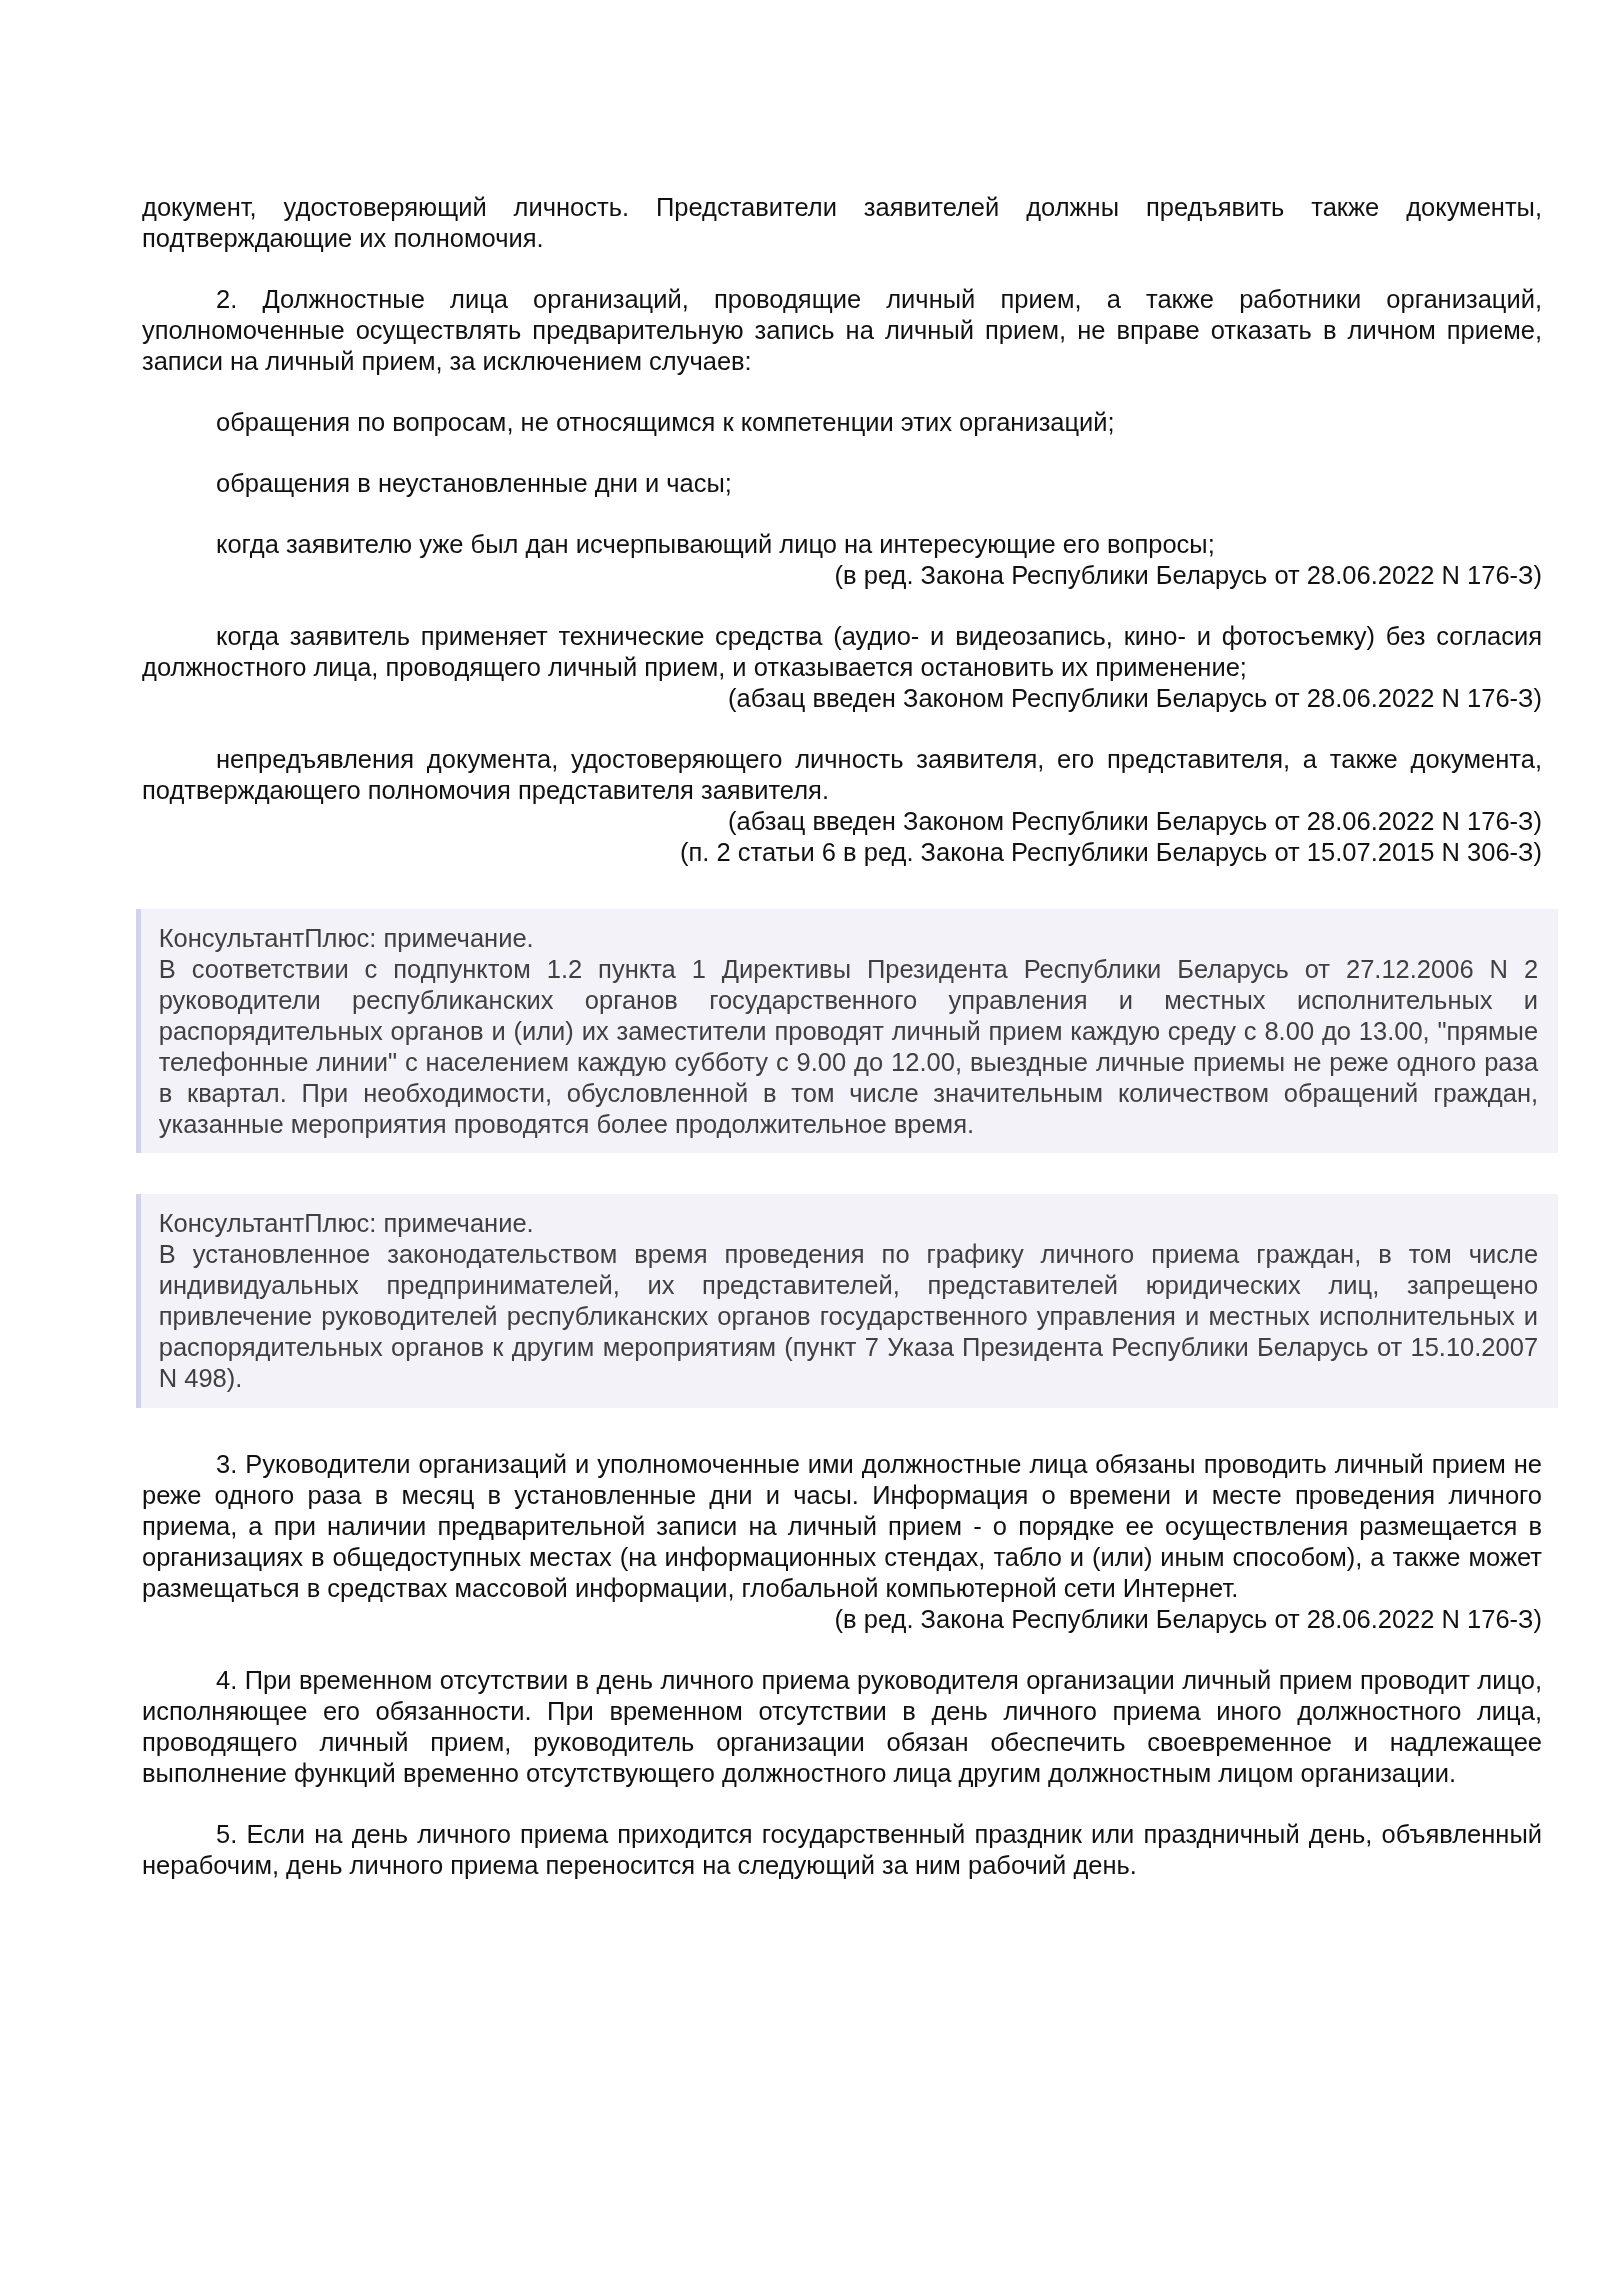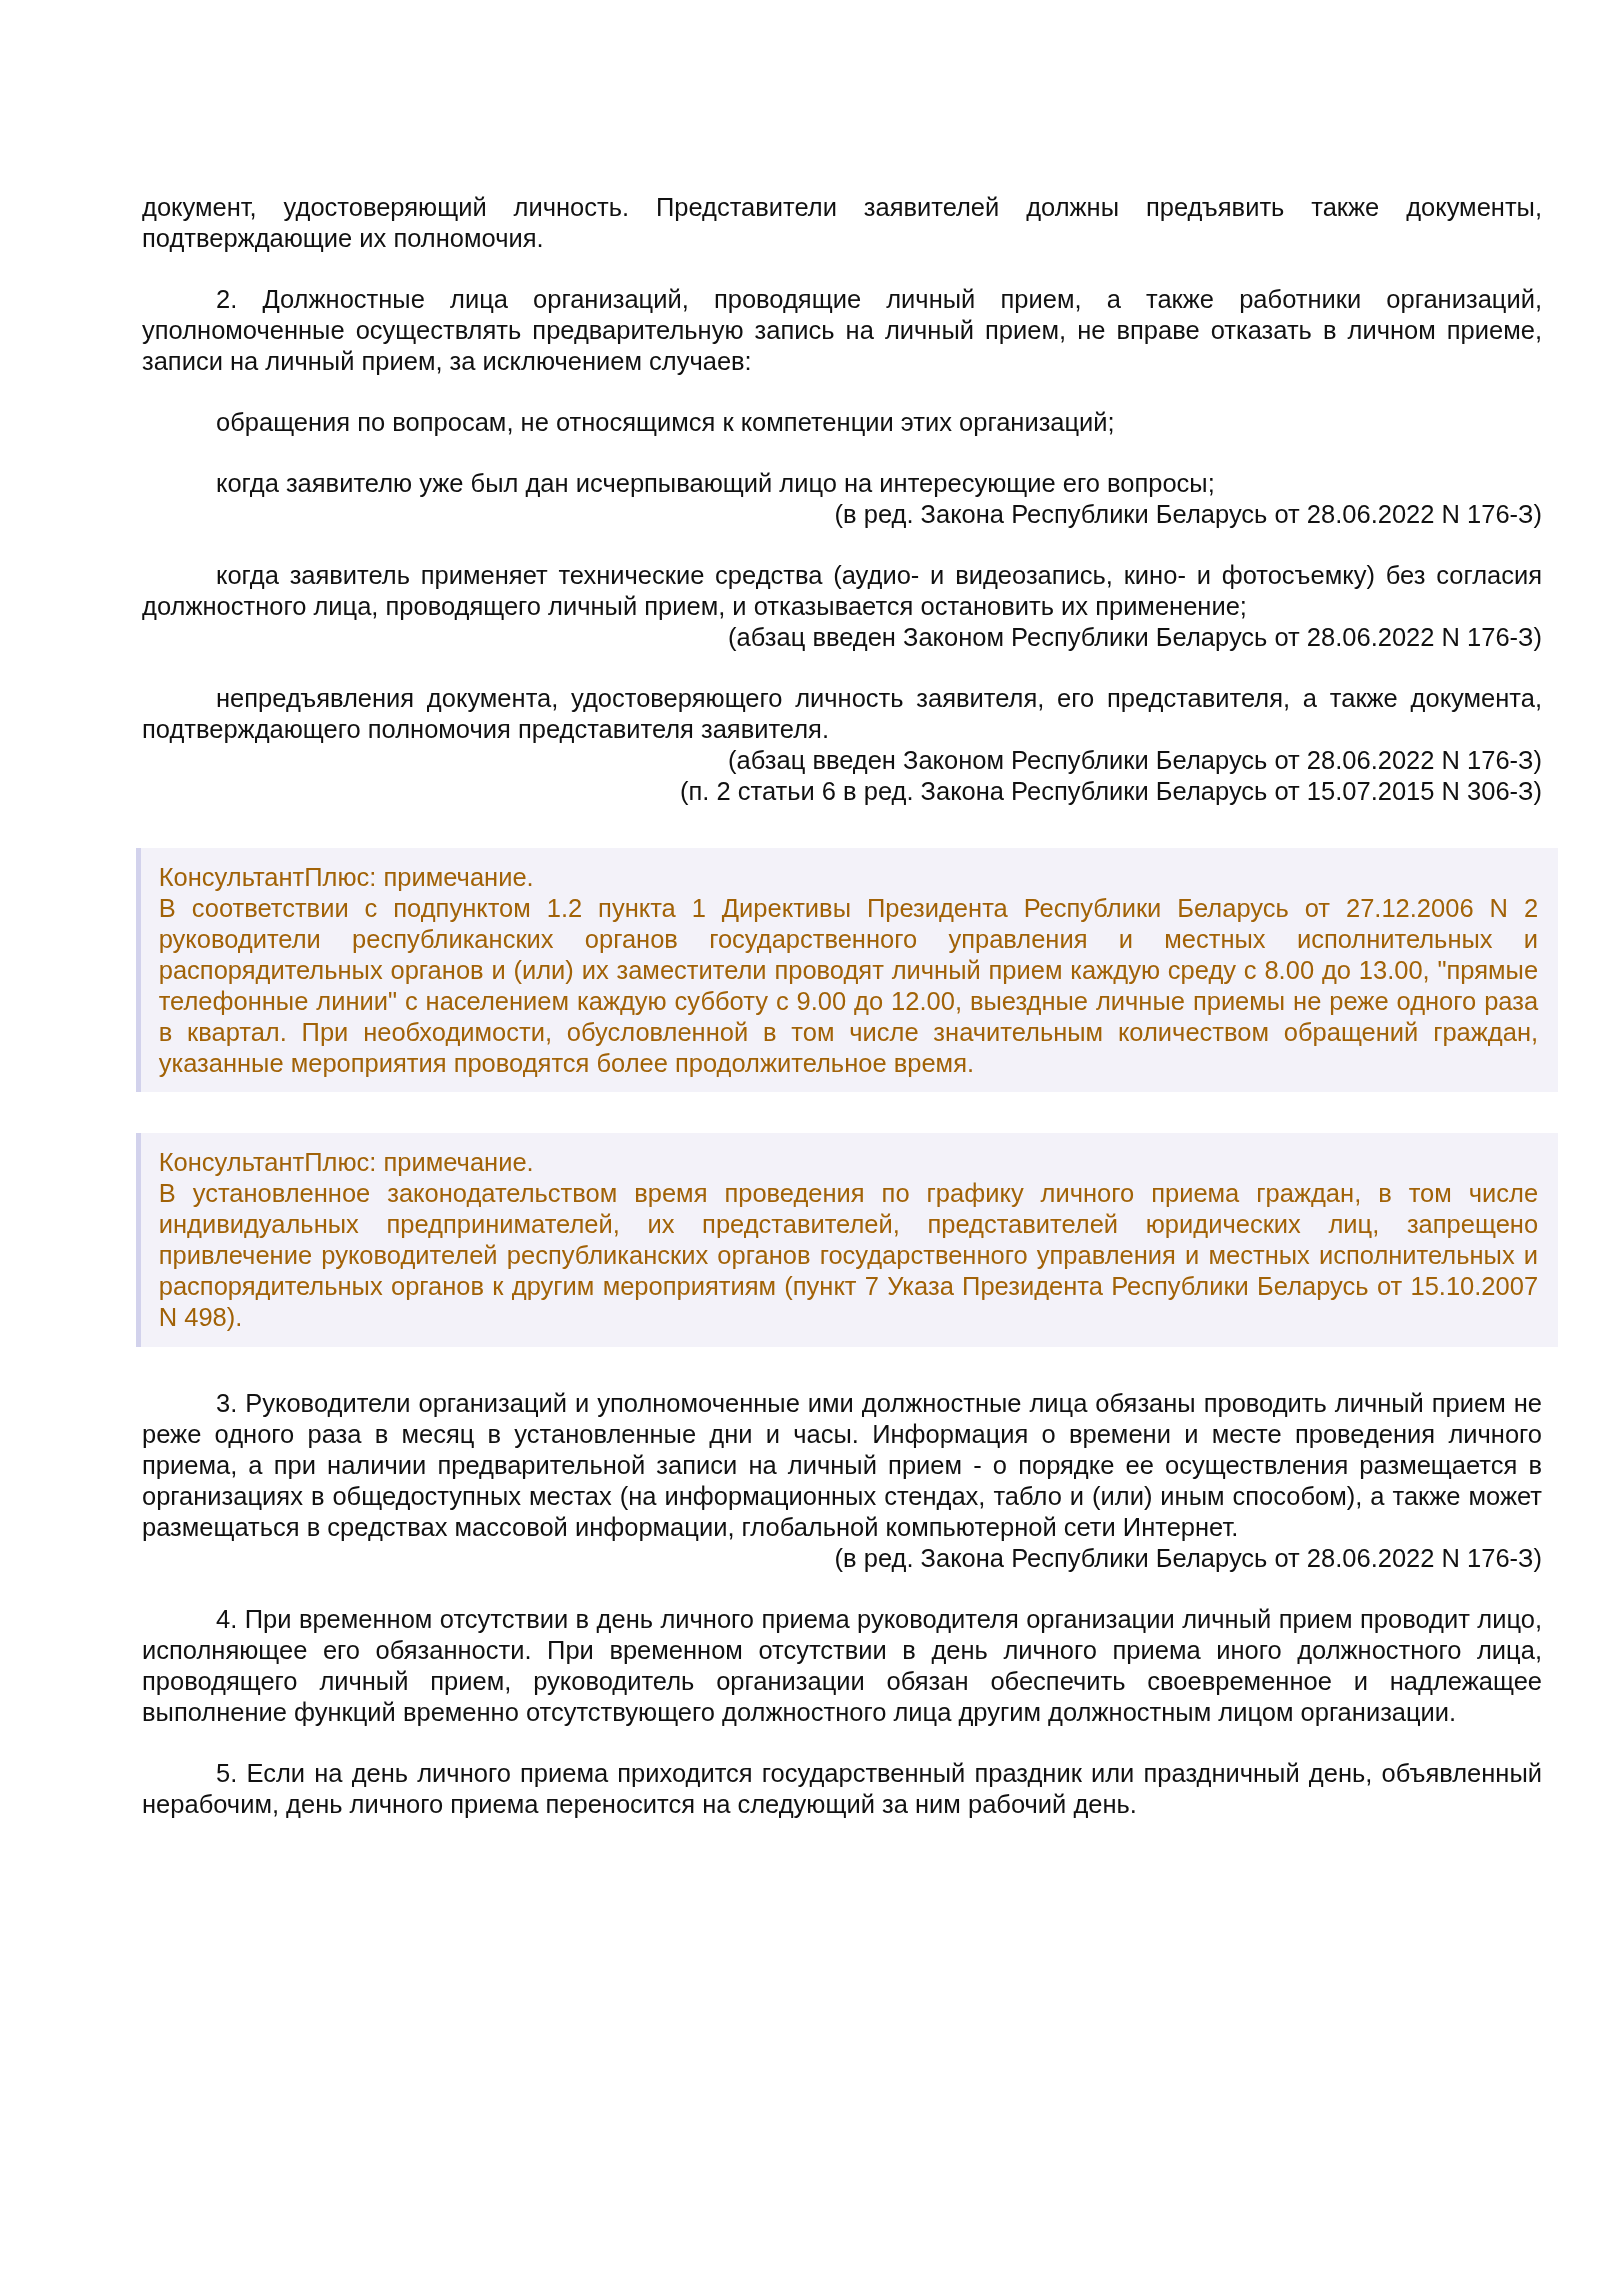--- a/index.html
+++ b/index.html
@@ -22,39 +22,40 @@
     .p.tight { margin-bottom: 0; }
     .ref {
       margin: 0;
       text-indent: 0;
       text-align: right;
     }
     .block { margin-bottom: 30px; }
     .note {
       background: #f3f2f9;
       border-left: 5.9px solid #d2d2ec;
-      color: #a16207;
+      color: #404040;
       padding: 13.7px 19.6px 13.7px 17.6px;
       margin: 41px -15.7px 41px -5.9px;
     }
     .note .note-title { margin: 0; text-align: left; }
     .note .note-body { margin: 0; text-align: justify; }
     .note + .note { margin-top: 0; }
   </style>
 </head>
 <body>
 
 <div class="page">
 
   <p class="p" style="text-indent:0">документ, удостоверяющий личность. Представители заявителей должны предъявить также документы, подтверждающие их полномочия.</p>
 
   <p class="p">2. Должностные лица организаций, проводящие личный прием, а также работники организаций, уполномоченные осуществлять предварительную запись на личный прием, не вправе отказать в личном приеме, записи на личный прием, за исключением случаев:</p>
 
   <p class="p">обращения по вопросам, не относящимся к компетенции этих организаций;</p>
 
+  <p class="p">обращения в неустановленные дни и часы;</p>
 
   <div class="block">
     <p class="p tight">когда заявителю уже был дан исчерпывающий лицо на интересующие его вопросы;</p>
     <p class="ref">(в ред. Закона Республики Беларусь от 28.06.2022 N 176-З)</p>
   </div>
 
 
   <div class="block">
     <p class="p tight">когда заявитель применяет технические средства (аудио- и видеозапись, кино- и фотосъемку) без согласия должностного лица, проводящего личный прием, и отказывается остановить их применение;</p>
     <p class="ref">(абзац введен Законом Республики Беларусь от 28.06.2022 N 176-З)</p>

